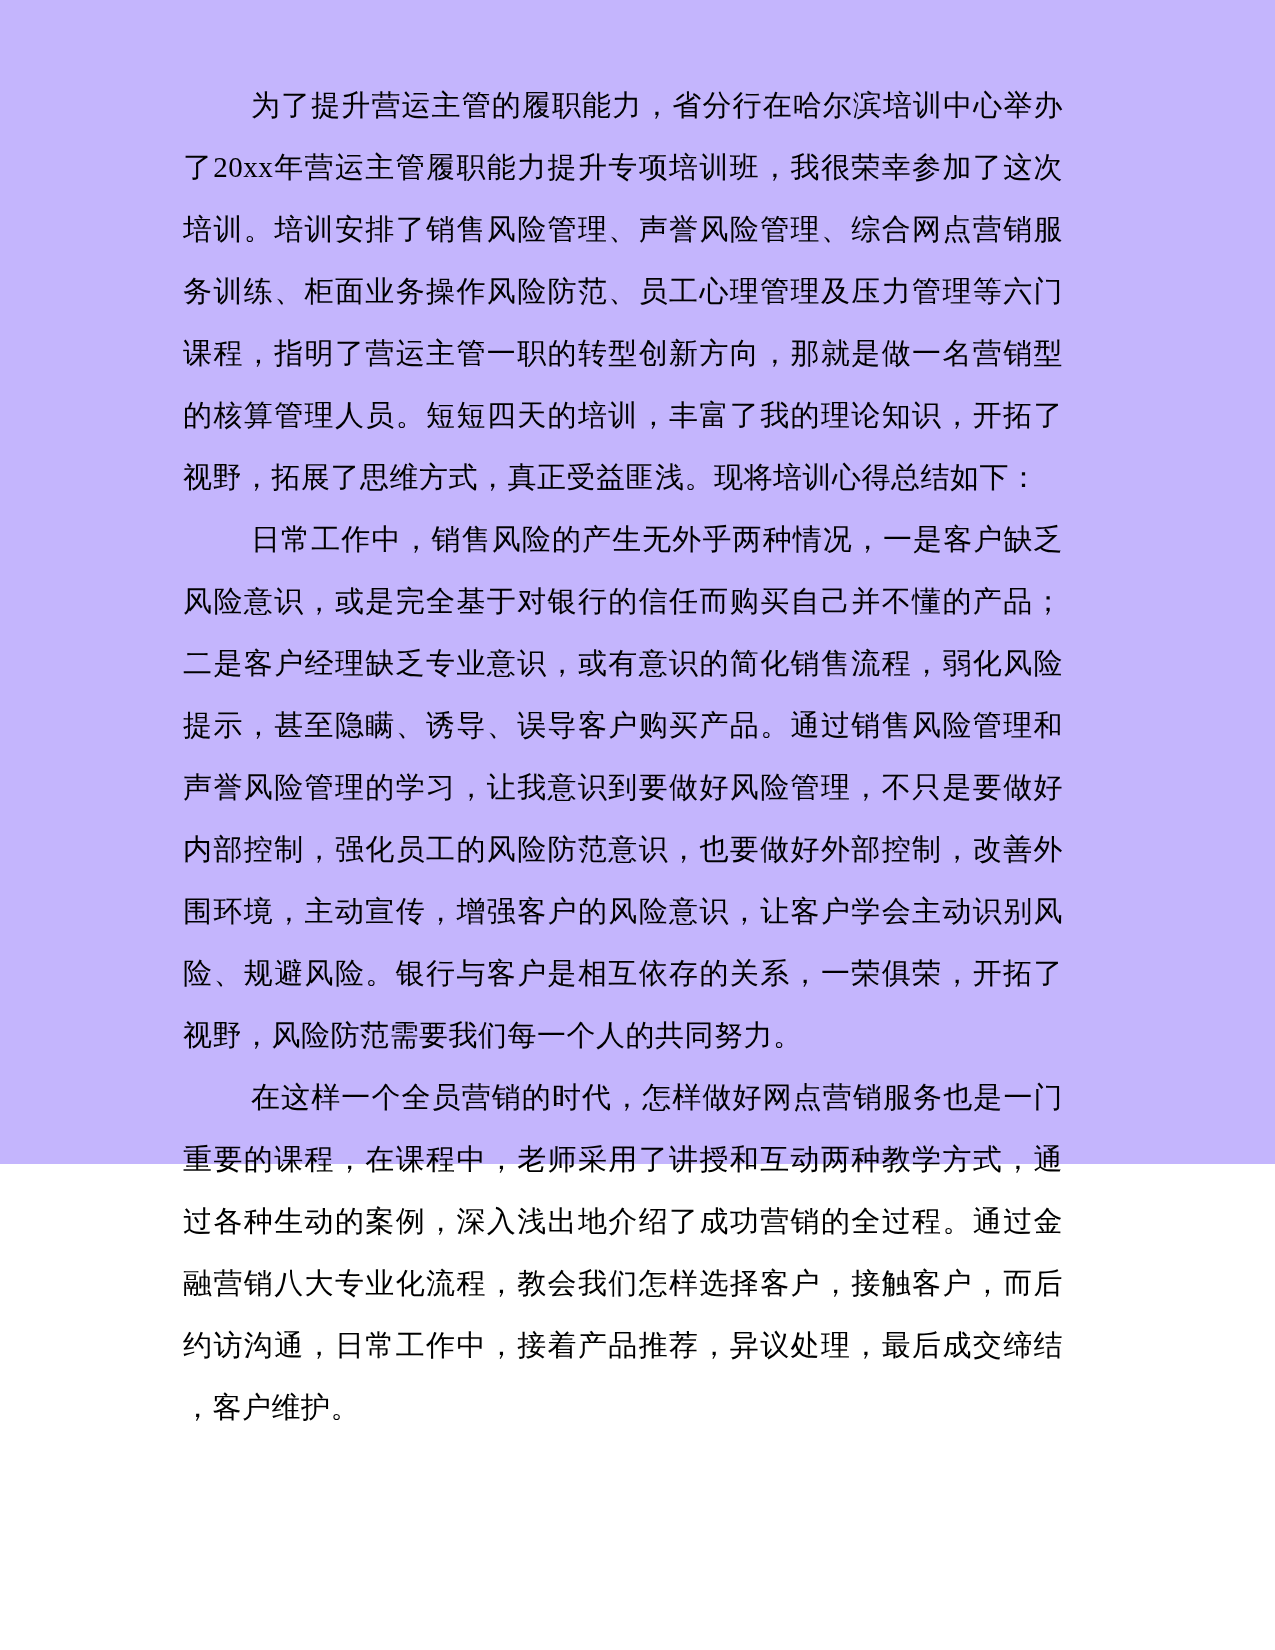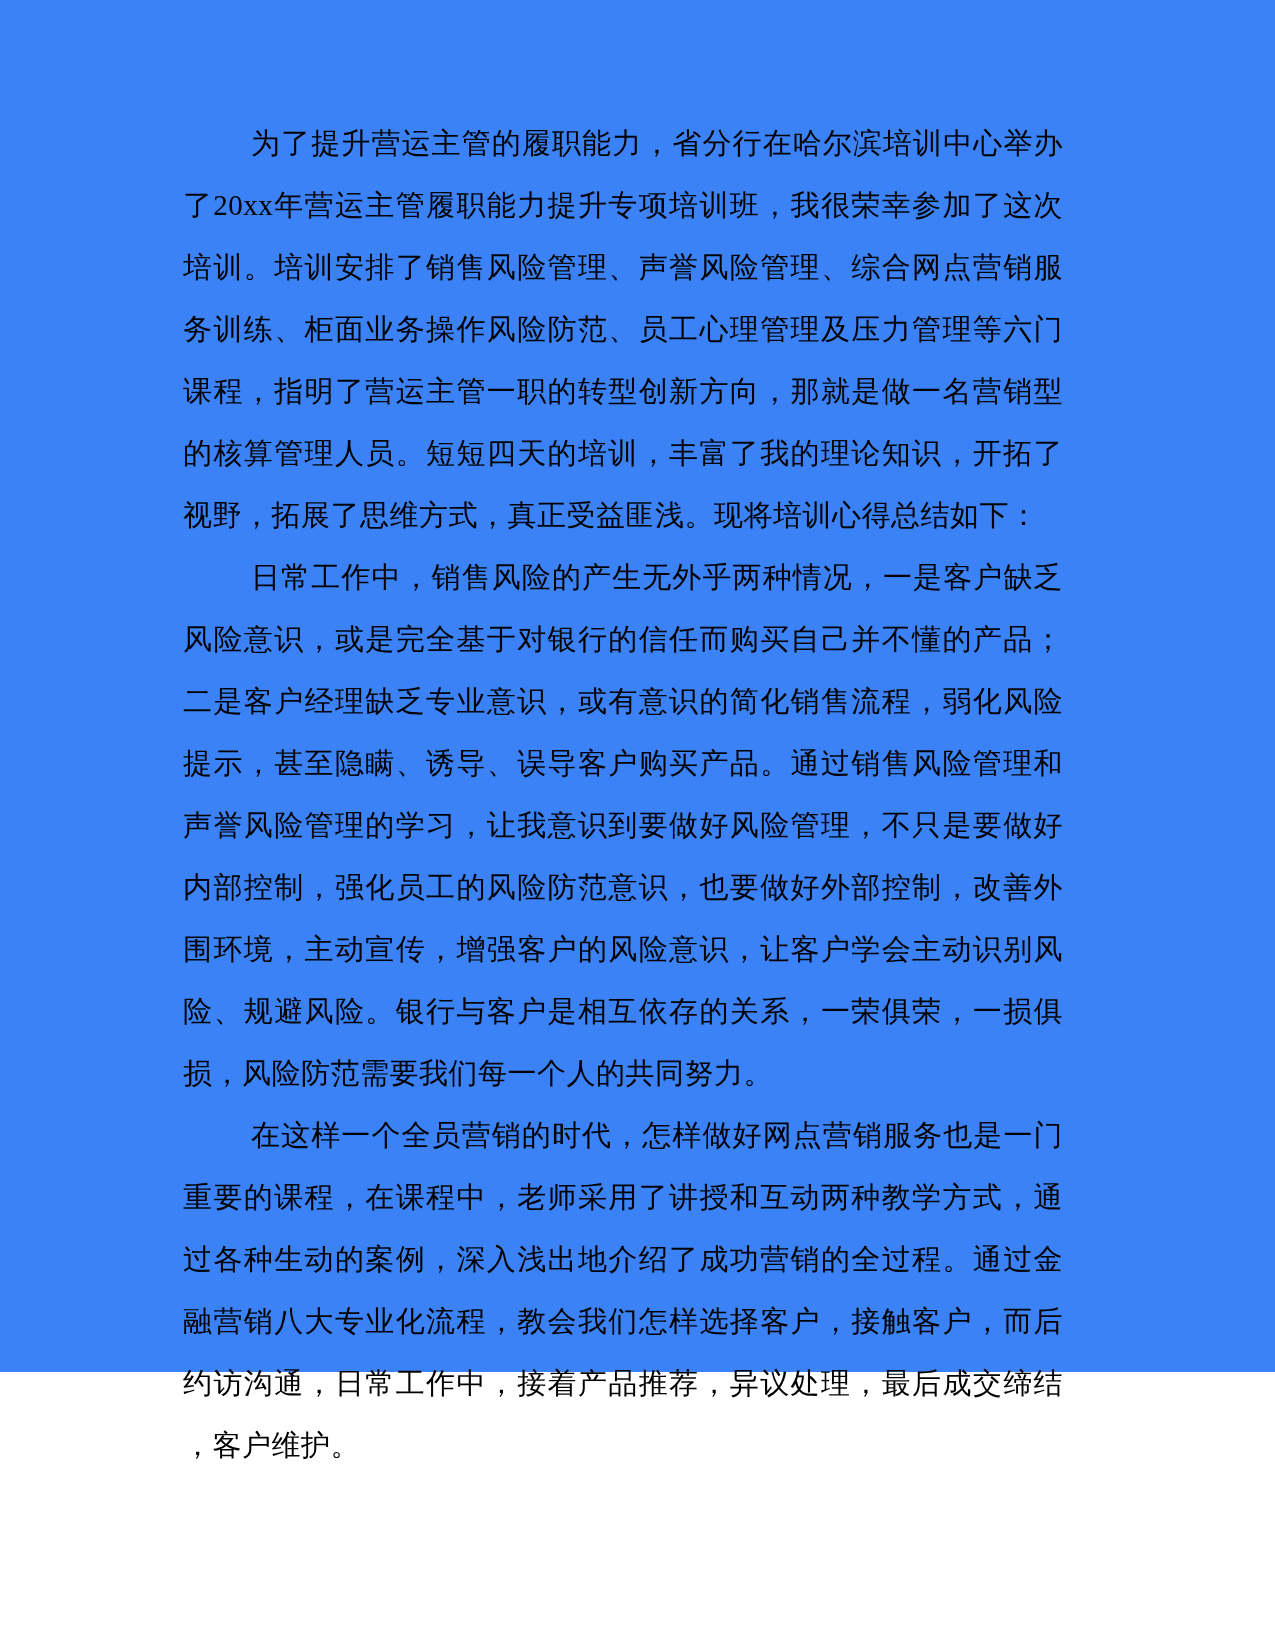--- a/index.html
+++ b/index.html
@@ -8,38 +8,38 @@
     background: #ffffff;
   }
   body {
     width: 1275px;
     height: 1650px;
     overflow: hidden;
   }
   .page {
     box-sizing: border-box;
     width: 1275px;
-    height: 1372px;
-    background: #3b82f6;
-    padding: 112px 212px 0 183px;
+    height: 1164px;
+    background: #c4b5fd;
+    padding: 74px 212px 0 183px;
   }
   .doc-paragraph {
     margin: 0;
     padding: 0;
     font-family: "Liberation Serif", "DejaVu Serif", serif;
     font-size: 29px;
     line-height: 62px;
     color: #000000;
     text-align: justify;
     text-indent: 68px;
     word-break: break-all;
     line-break: anywhere;
     letter-spacing: 0.5px;
   }
 </style>
 </head>
 <body>
 
 <div class="page">
   <p class="doc-paragraph">为了提升营运主管的履职能力，省分行在哈尔滨培训中心举办了20xx年营运主管履职能力提升专项培训班，我很荣幸参加了这次培训。培训安排了销售风险管理、声誉风险管理、综合网点营销服务训练、柜面业务操作风险防范、员工心理管理及压力管理等六门课程，指明了营运主管一职的转型创新方向，那就是做一名营销型的核算管理人员。短短四天的培训，丰富了我的理论知识，开拓了视野，拓展了思维方式，真正受益匪浅。现将培训心得总结如下：</p>
-  <p class="doc-paragraph">日常工作中，销售风险的产生无外乎两种情况，一是客户缺乏风险意识，或是完全基于对银行的信任而购买自己并不懂的产品；二是客户经理缺乏专业意识，或有意识的简化销售流程，弱化风险提示，甚至隐瞒、诱导、误导客户购买产品。通过销售风险管理和声誉风险管理的学习，让我意识到要做好风险管理，不只是要做好内部控制，强化员工的风险防范意识，也要做好外部控制，改善外围环境，主动宣传，增强客户的风险意识，让客户学会主动识别风险、规避风险。银行与客户是相互依存的关系，一荣俱荣，一损俱损，风险防范需要我们每一个人的共同努力。</p>
+  <p class="doc-paragraph">日常工作中，销售风险的产生无外乎两种情况，一是客户缺乏风险意识，或是完全基于对银行的信任而购买自己并不懂的产品；二是客户经理缺乏专业意识，或有意识的简化销售流程，弱化风险提示，甚至隐瞒、诱导、误导客户购买产品。通过销售风险管理和声誉风险管理的学习，让我意识到要做好风险管理，不只是要做好内部控制，强化员工的风险防范意识，也要做好外部控制，改善外围环境，主动宣传，增强客户的风险意识，让客户学会主动识别风险、规避风险。银行与客户是相互依存的关系，一荣俱荣，开拓了视野，风险防范需要我们每一个人的共同努力。</p>
   <p class="doc-paragraph">在这样一个全员营销的时代，怎样做好网点营销服务也是一门重要的课程，在课程中，老师采用了讲授和互动两种教学方式，通过各种生动的案例，深入浅出地介绍了成功营销的全过程。通过金融营销八大专业化流程，教会我们怎样选择客户，接触客户，而后约访沟通，日常工作中，接着产品推荐，异议处理，最后成交缔结，客户维护。</p>
 </div>
 
 </body></html>

